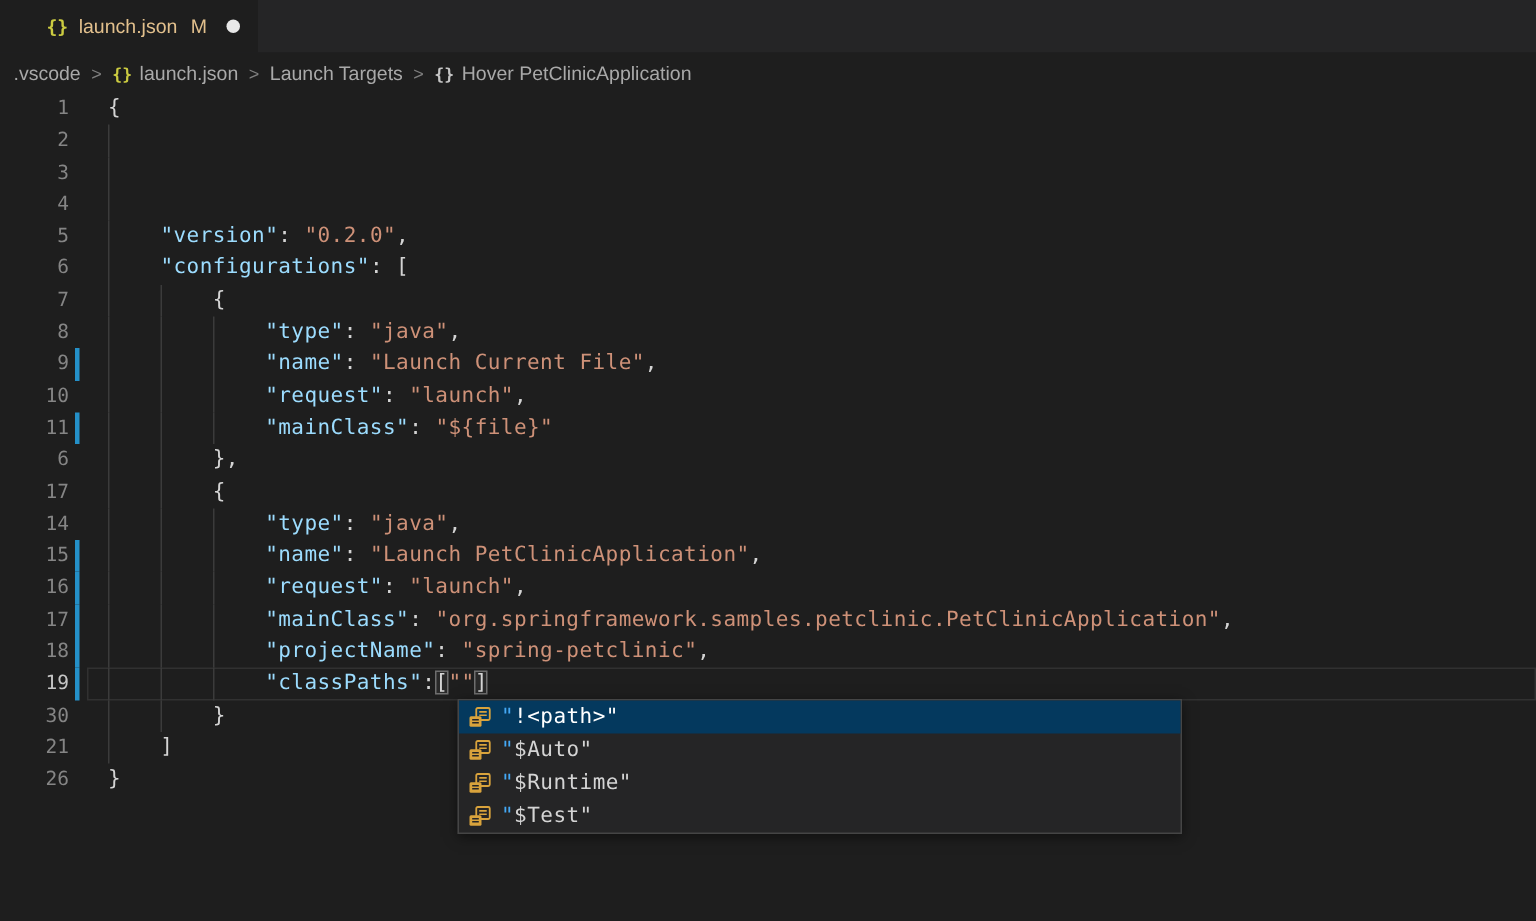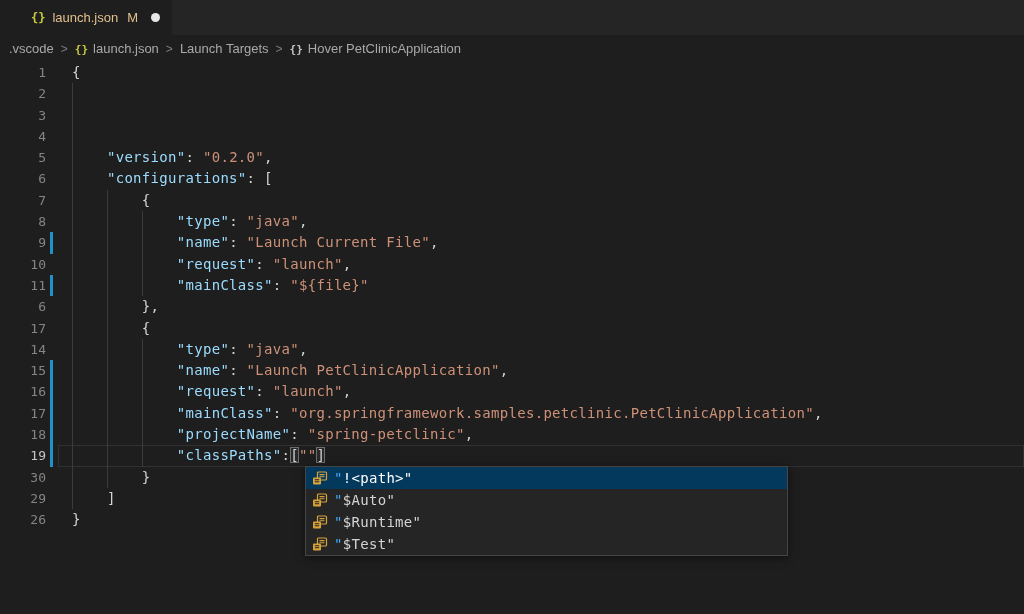--- a/index.html
+++ b/index.html
@@ -102,21 +102,21 @@
       <div class="code-row"><span class="line-num">11</span><span class="mod-bar on"></span><span class="indent-guide" style="left: 72px;"></span><span class="indent-guide" style="left: 106.92px;"></span><span class="indent-guide" style="left: 141.84px;"></span><span class="code-text"><span class="sg-pun">            </span><span class="sg-key">"mainClass"</span><span class="sg-pun">: </span><span class="sg-str">"${file}"</span></span></div>
       <div class="code-row"><span class="line-num">6</span><span class="mod-bar"></span><span class="indent-guide" style="left: 72px;"></span><span class="indent-guide" style="left: 106.92px;"></span><span class="code-text"><span class="sg-pun">        },</span></span></div>
       <div class="code-row"><span class="line-num">17</span><span class="mod-bar"></span><span class="indent-guide" style="left: 72px;"></span><span class="indent-guide" style="left: 106.92px;"></span><span class="code-text"><span class="sg-pun">        {</span></span></div>
       <div class="code-row"><span class="line-num">14</span><span class="mod-bar"></span><span class="indent-guide" style="left: 72px;"></span><span class="indent-guide" style="left: 106.92px;"></span><span class="indent-guide" style="left: 141.84px;"></span><span class="code-text"><span class="sg-pun">            </span><span class="sg-key">"type"</span><span class="sg-pun">: </span><span class="sg-str">"java"</span><span class="sg-pun">,</span></span></div>
       <div class="code-row"><span class="line-num">15</span><span class="mod-bar on"></span><span class="indent-guide" style="left: 72px;"></span><span class="indent-guide" style="left: 106.92px;"></span><span class="indent-guide" style="left: 141.84px;"></span><span class="code-text"><span class="sg-pun">            </span><span class="sg-key">"name"</span><span class="sg-pun">: </span><span class="sg-str">"Launch PetClinicApplication"</span><span class="sg-pun">,</span></span></div>
       <div class="code-row"><span class="line-num">16</span><span class="mod-bar on"></span><span class="indent-guide" style="left: 72px;"></span><span class="indent-guide" style="left: 106.92px;"></span><span class="indent-guide" style="left: 141.84px;"></span><span class="code-text"><span class="sg-pun">            </span><span class="sg-key">"request"</span><span class="sg-pun">: </span><span class="sg-str">"launch"</span><span class="sg-pun">,</span></span></div>
       <div class="code-row"><span class="line-num">17</span><span class="mod-bar on"></span><span class="indent-guide" style="left: 72px;"></span><span class="indent-guide" style="left: 106.92px;"></span><span class="indent-guide" style="left: 141.84px;"></span><span class="code-text"><span class="sg-pun">            </span><span class="sg-key">"mainClass"</span><span class="sg-pun">: </span><span class="sg-str">"org.springframework.samples.petclinic.PetClinicApplication"</span><span class="sg-pun">,</span></span></div>
       <div class="code-row"><span class="line-num">18</span><span class="mod-bar on"></span><span class="indent-guide" style="left: 72px;"></span><span class="indent-guide" style="left: 106.92px;"></span><span class="indent-guide" style="left: 141.84px;"></span><span class="code-text"><span class="sg-pun">            </span><span class="sg-key">"projectName"</span><span class="sg-pun">: </span><span class="sg-str">"spring-petclinic"</span><span class="sg-pun">,</span></span></div>
       <div class="code-row"><span class="line-num active">19</span><span class="mod-bar on"></span><span class="indent-guide" style="left: 72px;"></span><span class="indent-guide" style="left: 106.92px;"></span><span class="indent-guide" style="left: 141.84px;"></span><span class="code-text"><span class="sg-pun">            </span><span class="sg-key">"classPaths"</span><span class="sg-pun">:</span><span class="sg-brk">[</span><span class="sg-str">""</span><span class="sg-brk">]</span></span></div>
       <div class="code-row"><span class="line-num">30</span><span class="mod-bar"></span><span class="indent-guide" style="left: 72px;"></span><span class="indent-guide" style="left: 106.92px;"></span><span class="code-text"><span class="sg-pun">        }</span></span></div>
-      <div class="code-row"><span class="line-num">29</span><span class="mod-bar"></span><span class="indent-guide" style="left: 72px;"></span><span class="code-text"><span class="sg-pun">    ]</span></span></div>
+      <div class="code-row"><span class="line-num">21</span><span class="mod-bar"></span><span class="indent-guide" style="left: 72px;"></span><span class="code-text"><span class="sg-pun">    ]</span></span></div>
       <div class="code-row"><span class="line-num">26</span><span class="mod-bar"></span><span class="code-text"><span class="sg-pun">}</span></span></div>
     </div>
   <div class="suggest" id="suggest">
       <div class="sg-row selected"><svg class="sicon" viewBox="0 0 16 16" xmlns="http://www.w3.org/2000/svg">
     <rect x="5.5" y="2" width="9" height="8" rx="1" fill="none" stroke="#D9A33C" stroke-width="1.2"></rect>
     <path d="M7.5 4.6h5M7.5 6.8h5" stroke="#D9A33C" stroke-width="1.1" fill="none"></path>
     <rect x="1" y="7.5" width="8" height="7" rx="1" fill="#D9A33C"></rect>
     <path d="M2.8 9.8h4.4M2.8 11.8h4.4" stroke="#252526" stroke-width="1.1" fill="none"></path>
   </svg><span class="sg-match">"</span><span>!&lt;path&gt;"</span></div>
       <div class="sg-row"><svg class="sicon" viewBox="0 0 16 16" xmlns="http://www.w3.org/2000/svg">

